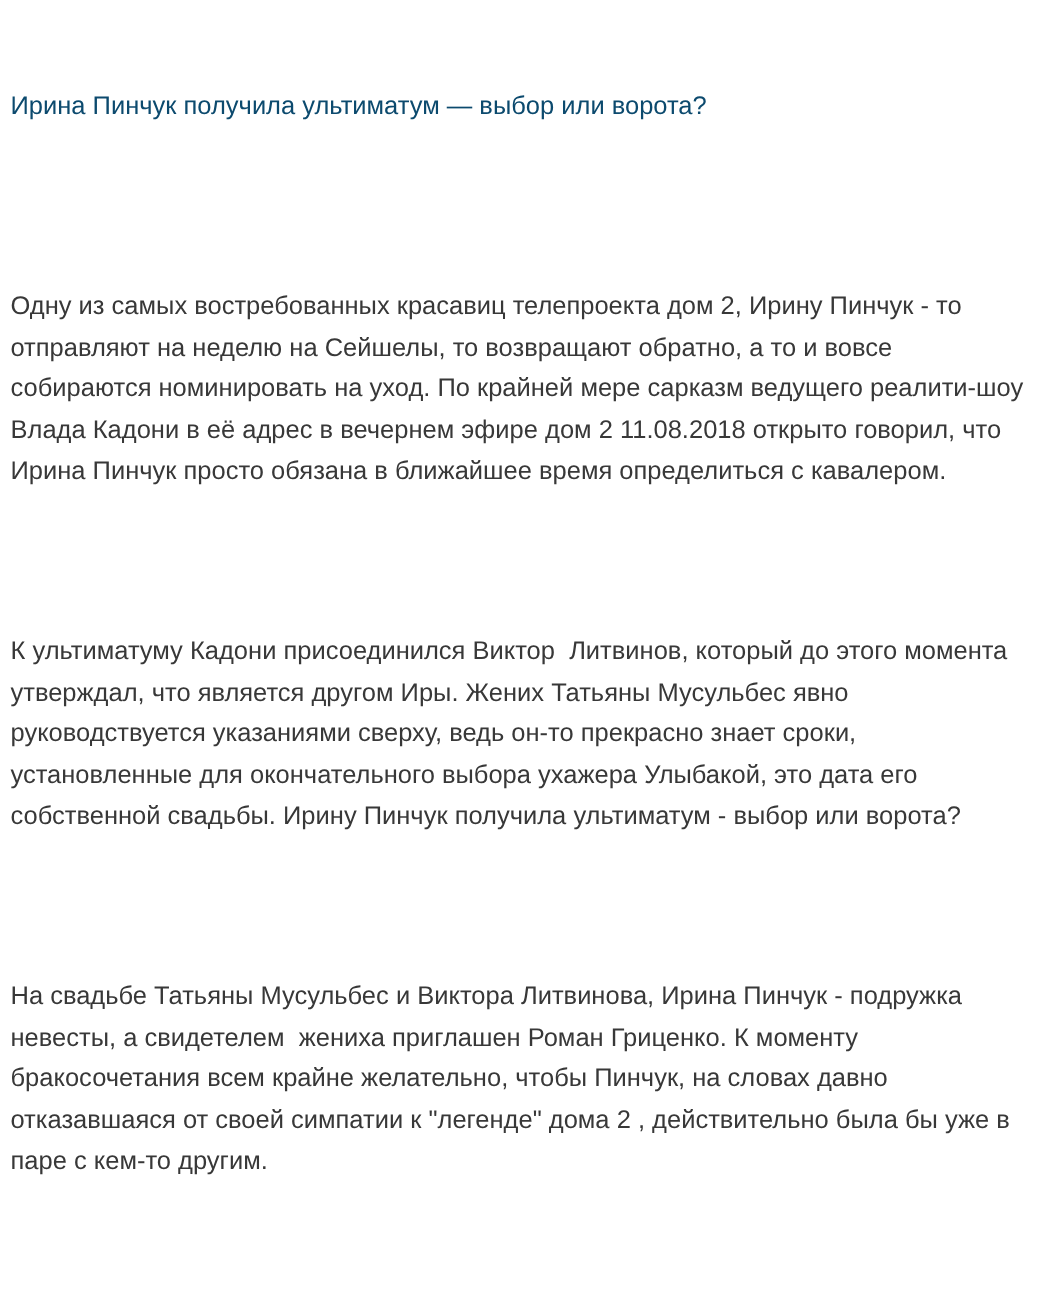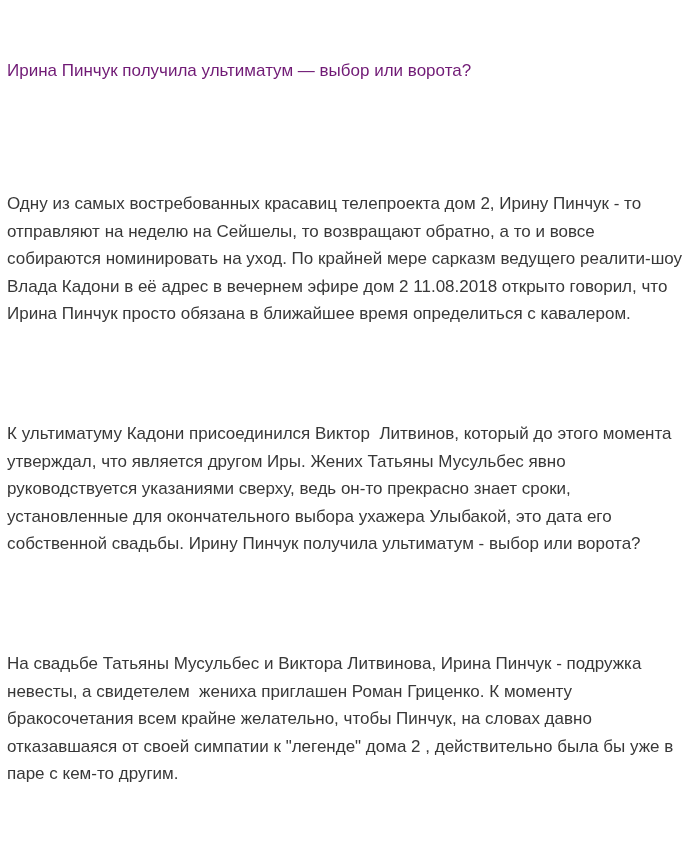--- a/index.html
+++ b/index.html
@@ -22,21 +22,21 @@
     line-height: 27.5px;
     font-weight: 400;
     color: #383838;
     white-space: pre-wrap;
   }
   .article-title {
     margin: 0 0 23px 0;
     font-size: 17px;
     line-height: 27.5px;
     font-weight: 400;
-    color: #701a75;
+    color: #0c4a6e;
   }
   .article p {
     margin: 0 0 10px 0;
   }
 </style>
 </head>
 <body>
 
 <div class="page">
   <div class="article">

